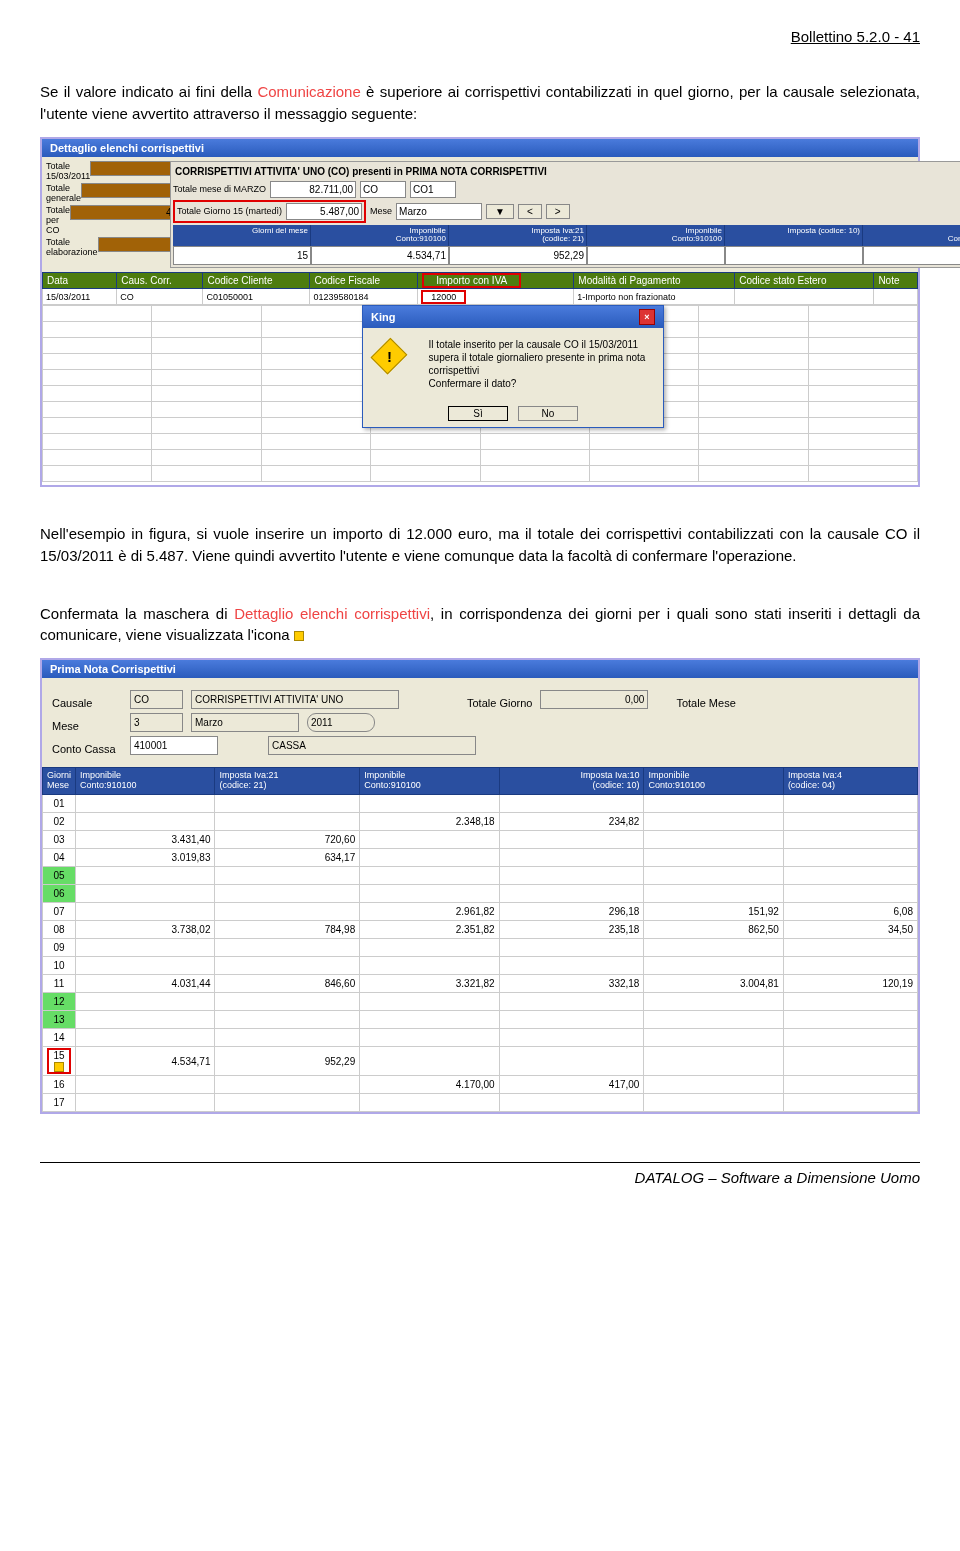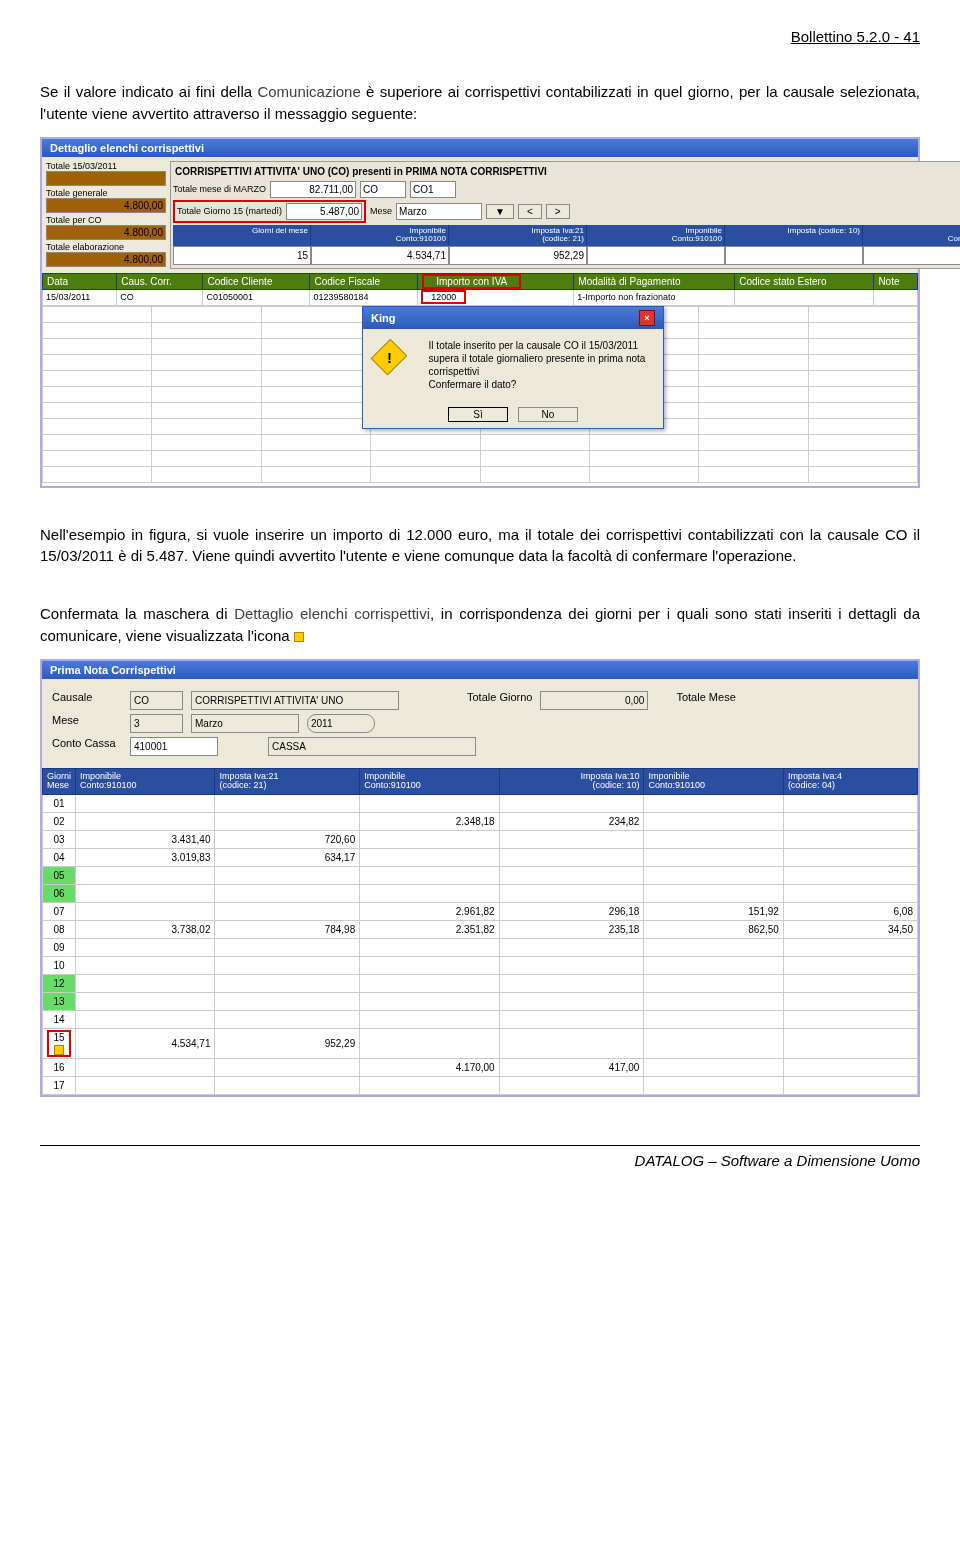--- a/index.html
+++ b/index.html
@@ -1,24 +1,24 @@
 <!DOCTYPE html>
 <html><head>
 <meta charset="utf-8">
 <style>
   body{margin:0;background:#fff;font-family:Arial,Helvetica,sans-serif;font-size:15px;color:#000}
   .page{width:960px;margin:0 auto;padding:0 40px 40px;box-sizing:border-box}
   .header-right{text-align:right;padding-top:28px;text-decoration:underline;font-size:15px}
   .para{margin:36px 0 12px;line-height:1.45;text-align:justify}
-  .blue{color:#404040}
+  .blue{color:#ef4444}
   .app{border:2px solid #b0a8e8;background:#ece9d8;font-size:10px;color:#000;width:100%;box-sizing:border-box}
   .titlebar{background:linear-gradient(#4a7bdc,#2a5bbc);color:#fff;padding:3px 8px;font-weight:700;font-size:11px}
   .toppanel{display:flex;padding:4px;gap:4px}
   .leftcol{width:120px}
-  .fld{display:flex;flex-direction:column;margin-bottom:2px}
+  .fld{display:flex;flex-direction:row;margin-bottom:2px}
   .fld label{font-size:9px}
   .fld input{border:1px solid #888;background:#a16207;height:15px;font-size:10px;text-align:right;padding:0 2px;box-sizing:border-box}
   .rpanel{flex:1;background:#e8e4d8;border:1px solid #999;padding:2px}
   .rhead{font-weight:700;font-size:10px;padding:2px}
   .rrow{display:flex;align-items:center;gap:4px;margin:2px 0}
   .rrow label{font-size:9px}
   .rrow input{border:1px solid #888;background:#fff;height:15px;font-size:10px;padding:0 2px}
   .redbox{border:2px solid #e00000}
   .hcells{display:flex;gap:0;margin-top:2px}
   .hcell{background:#2a4fa0;color:#fff;font-size:8px;padding:2px 2px;border-right:1px solid #1a3a80;flex:1;text-align:right;line-height:1.1}
@@ -32,21 +32,21 @@
   .dlg{position:absolute;left:320px;top:0;width:300px;border:1px solid #2a5bbc;background:#ece9d8;box-shadow:2px 2px 4px rgba(0,0,0,.3)}
   .dlg .titlebar{display:flex;justify-content:space-between;align-items:center}
   .dlg-close{width:14px;height:14px;background:#d33;color:#fff;font-size:9px;line-height:14px;text-align:center;border:1px solid #900}
   .dlg-body{display:flex;gap:24px;padding:10px;font-size:10px;line-height:1.3}
   .warn-ico{width:26px;height:26px;background:#ffcc00;border:1px solid #a80;transform:rotate(45deg);margin:4px 4px 0 4px;position:relative}
   .warn-ico::after{content:"!";transform:rotate(-45deg);position:absolute;left:9px;top:3px;font-weight:700;font-size:15px}
   .dlg-btns{display:flex;justify-content:center;gap:10px;padding:6px}
   .dlg-btns .btn{min-width:60px}
   .app2{border:2px solid #b0a8e8;background:#ece9d8;font-size:10px;width:100%;box-sizing:border-box}
   .form2{padding:8px 10px}
-  .frow{display:flex;align-items:flex-start;gap:8px;margin:4px 0}
+  .frow{display:flex;align-items:flex-end;gap:8px;margin:4px 0}
   .frow label{font-size:11px;width:70px}
   .frow input{border:1px solid #888;background:#fff;height:17px;font-size:10px;padding:0 3px}
   .ro{background:#ece9d8 !important}
   .num{text-align:right}
   .tbl2 th{background:#2a4fa0;color:#fff;font-size:9px;font-weight:400;padding:3px 4px;border:1px solid #1a3a80;line-height:1.1}
   .tbl2 td{border:1px solid #ccc;font-size:10px;padding:1px 4px;height:15px;text-align:right}
   .tbl2 td:first-child{text-align:center;width:24px}
   .on-green td:first-child{background:#66dd66}
   .redmark{border:2px solid #e00000;display:inline-block;padding:0 2px}
   .yel{display:inline-block;width:8px;height:8px;background:#ffcc00;border:1px solid #aa8800;vertical-align:middle}
@@ -417,20 +417,29 @@
           </tr>
           <tr>
             <td>10</td>
             <td></td>
             <td></td>
             <td></td>
             <td></td>
             <td></td>
             <td></td>
           </tr>
+          <tr>
+            <td>11</td>
+            <td>4.031,44</td>
+            <td>846,60</td>
+            <td>3.321,82</td>
+            <td>332,18</td>
+            <td>3.004,81</td>
+            <td>120,19</td>
+          </tr>
           <tr class="on-green">
             <td>12</td>
             <td></td>
             <td></td>
             <td></td>
             <td></td>
             <td></td>
             <td></td>
           </tr>
           <tr class="on-green">

